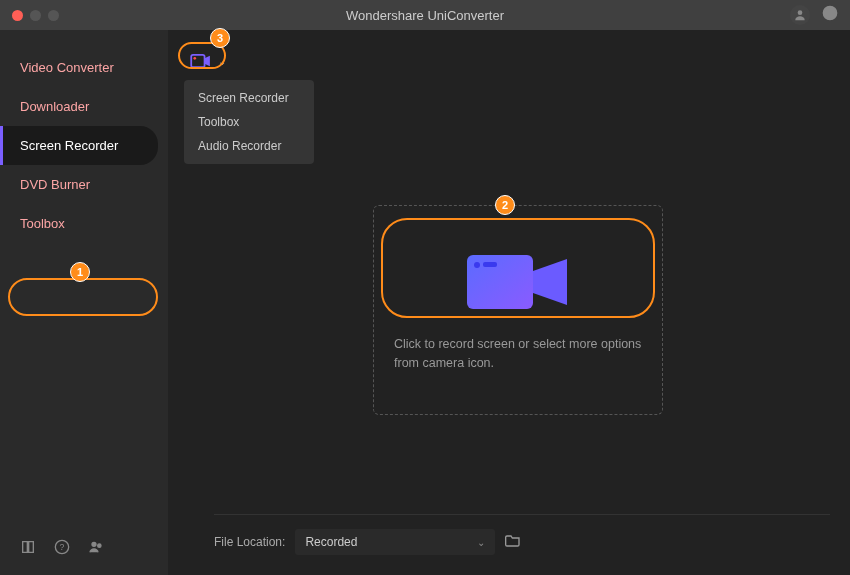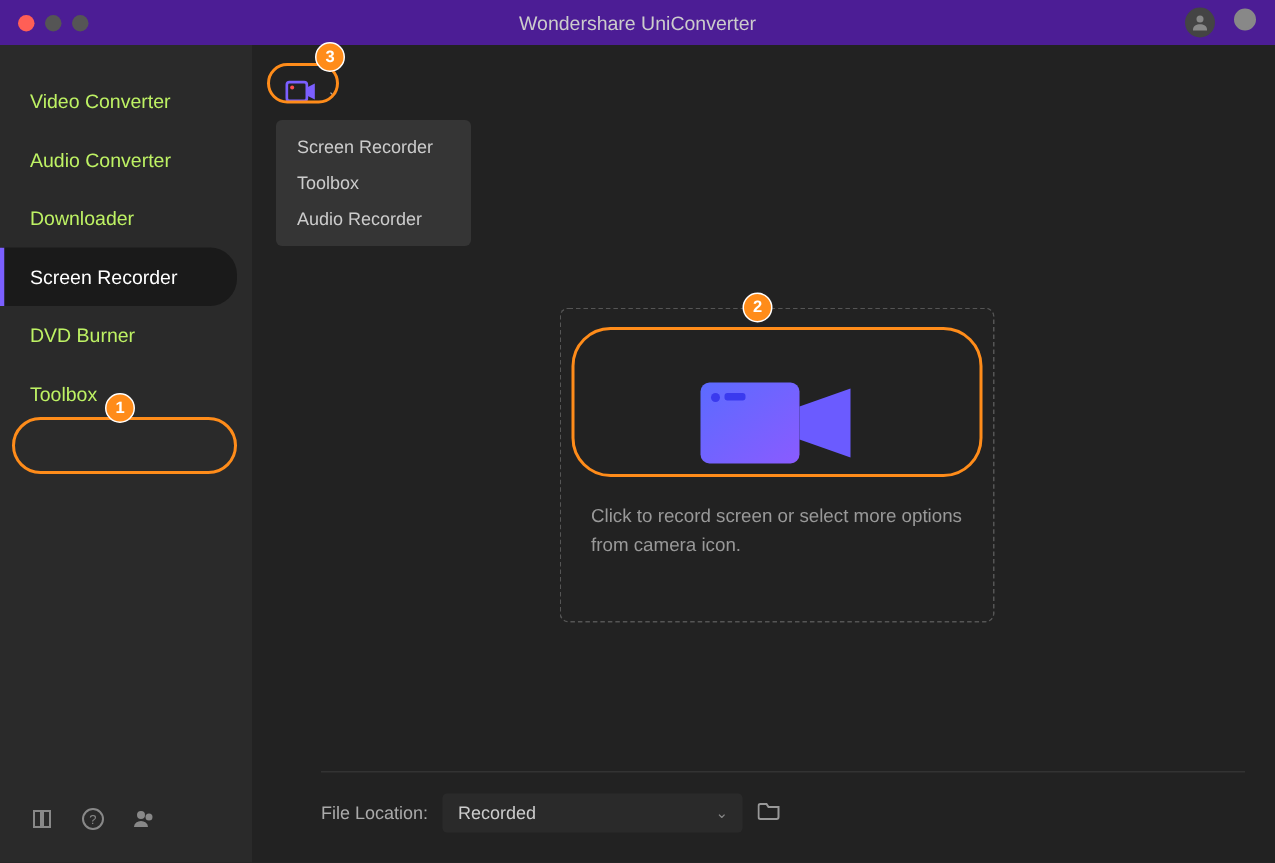--- a/index.html
+++ b/index.html
@@ -1,29 +1,29 @@
 <!DOCTYPE html>
 <html><head>
 <meta charset="utf-8">
 <style>
 * { box-sizing: border-box; margin: 0; padding: 0; font-family: -apple-system, BlinkMacSystemFont, "Segoe UI", Arial, sans-serif; }
 body { width: 850px; height: 575px; background: #2a2a2a; overflow: hidden; }
-.titlebar { height: 30px; background: #4c1d95; display: flex; align-items: center; position: relative; }
+.titlebar { height: 30px; background: #404040; display: flex; align-items: center; position: relative; }
 .traffic { display: flex; gap: 7px; margin-left: 12px; }
 .dot { width: 11px; height: 11px; border-radius: 50%; }
 .red { background: #ff5f56; }
 .yellow { background: #555; }
 .green { background: #555; }
 .title { position: absolute; left: 0; right: 0; text-align: center; color: #ccc; font-size: 13px; }
 .header-right { position: absolute; right: 12px; display: flex; gap: 12px; align-items: center; }
 .avatar { width: 20px; height: 20px; border-radius: 50%; background: #444; display: flex; align-items: center; justify-content: center; }
 .avatar svg, .feedback svg { fill: #888; }
 .main { display: flex; height: 545px; }
 .sidebar { width: 168px; background: #2a2a2a; display: flex; flex-direction: column; padding-top: 18px; }
-.sidebar-item { padding: 12px 20px; color: #bef264; font-size: 13px; cursor: pointer; position: relative; }
+.sidebar-item { padding: 12px 20px; color: #fca5a5; font-size: 13px; cursor: pointer; position: relative; }
 .sidebar-item.active { color: #fff; font-weight: 500; background: #1a1a1a; border-left: 3px solid #7b5fff; padding-left: 17px; border-radius: 0 18px 18px 0; margin-right: 10px; }
 .sidebar-bottom { margin-top: auto; display: flex; gap: 18px; padding: 16px 20px; }
 .sidebar-bottom svg { fill: #888; width: 16px; height: 16px; }
 .content { flex: 1; background: #222; position: relative; }
 .rec-dropdown { position: absolute; top: 20px; left: 16px; }
 .rec-btn { display: flex; align-items: center; gap: 4px; background: transparent; border: none; cursor: pointer; padding: 3px 6px; }
 .chev { color: #aaa; font-size: 10px; margin-left: 2px; }
 .menu { position: absolute; top: 30px; left: 0; background: #353535; border-radius: 4px; padding: 6px 0; min-width: 130px; }
 .menu-item { padding: 5px 14px; color: #ccc; font-size: 12px; cursor: pointer; }
 .center-zone { position: absolute; top: 175px; left: 205px; width: 290px; height: 210px; border: 1px dashed #555; border-radius: 6px; display: flex; flex-direction: column; align-items: center; justify-content: center; padding: 20px; }
@@ -59,21 +59,20 @@
           <circle cx="12" cy="12" r="10"></circle>
           <path d="M8 12h8M8 9h8M8 15h5"></path>
         </svg>
     </div>
   </div>
 </div>
 
 <div class="main">
   <div class="sidebar">
     <div class="sidebar-item"><span>Video Converter</span></div>
-    <div class="sidebar-item"><span>Audio Converter</span></div>
     <div class="sidebar-item"><span>Downloader</span></div>
     <div class="sidebar-item active"><span>Screen Recorder</span></div>
     <div class="sidebar-item"><span>DVD Burner</span></div>
     <div class="sidebar-item"><span>Toolbox</span></div>
     <div class="sidebar-bottom">
       <span><svg viewBox="0 0 24 24">
             <path d="M4 4h7v16H4zM13 4h7v16h-7z" fill="none" stroke="#888" stroke-width="2"></path>
           </svg></span>
       <span><svg viewBox="0 0 24 24">
             <circle cx="12" cy="12" r="10" fill="none" stroke="#888" stroke-width="2"></circle>

